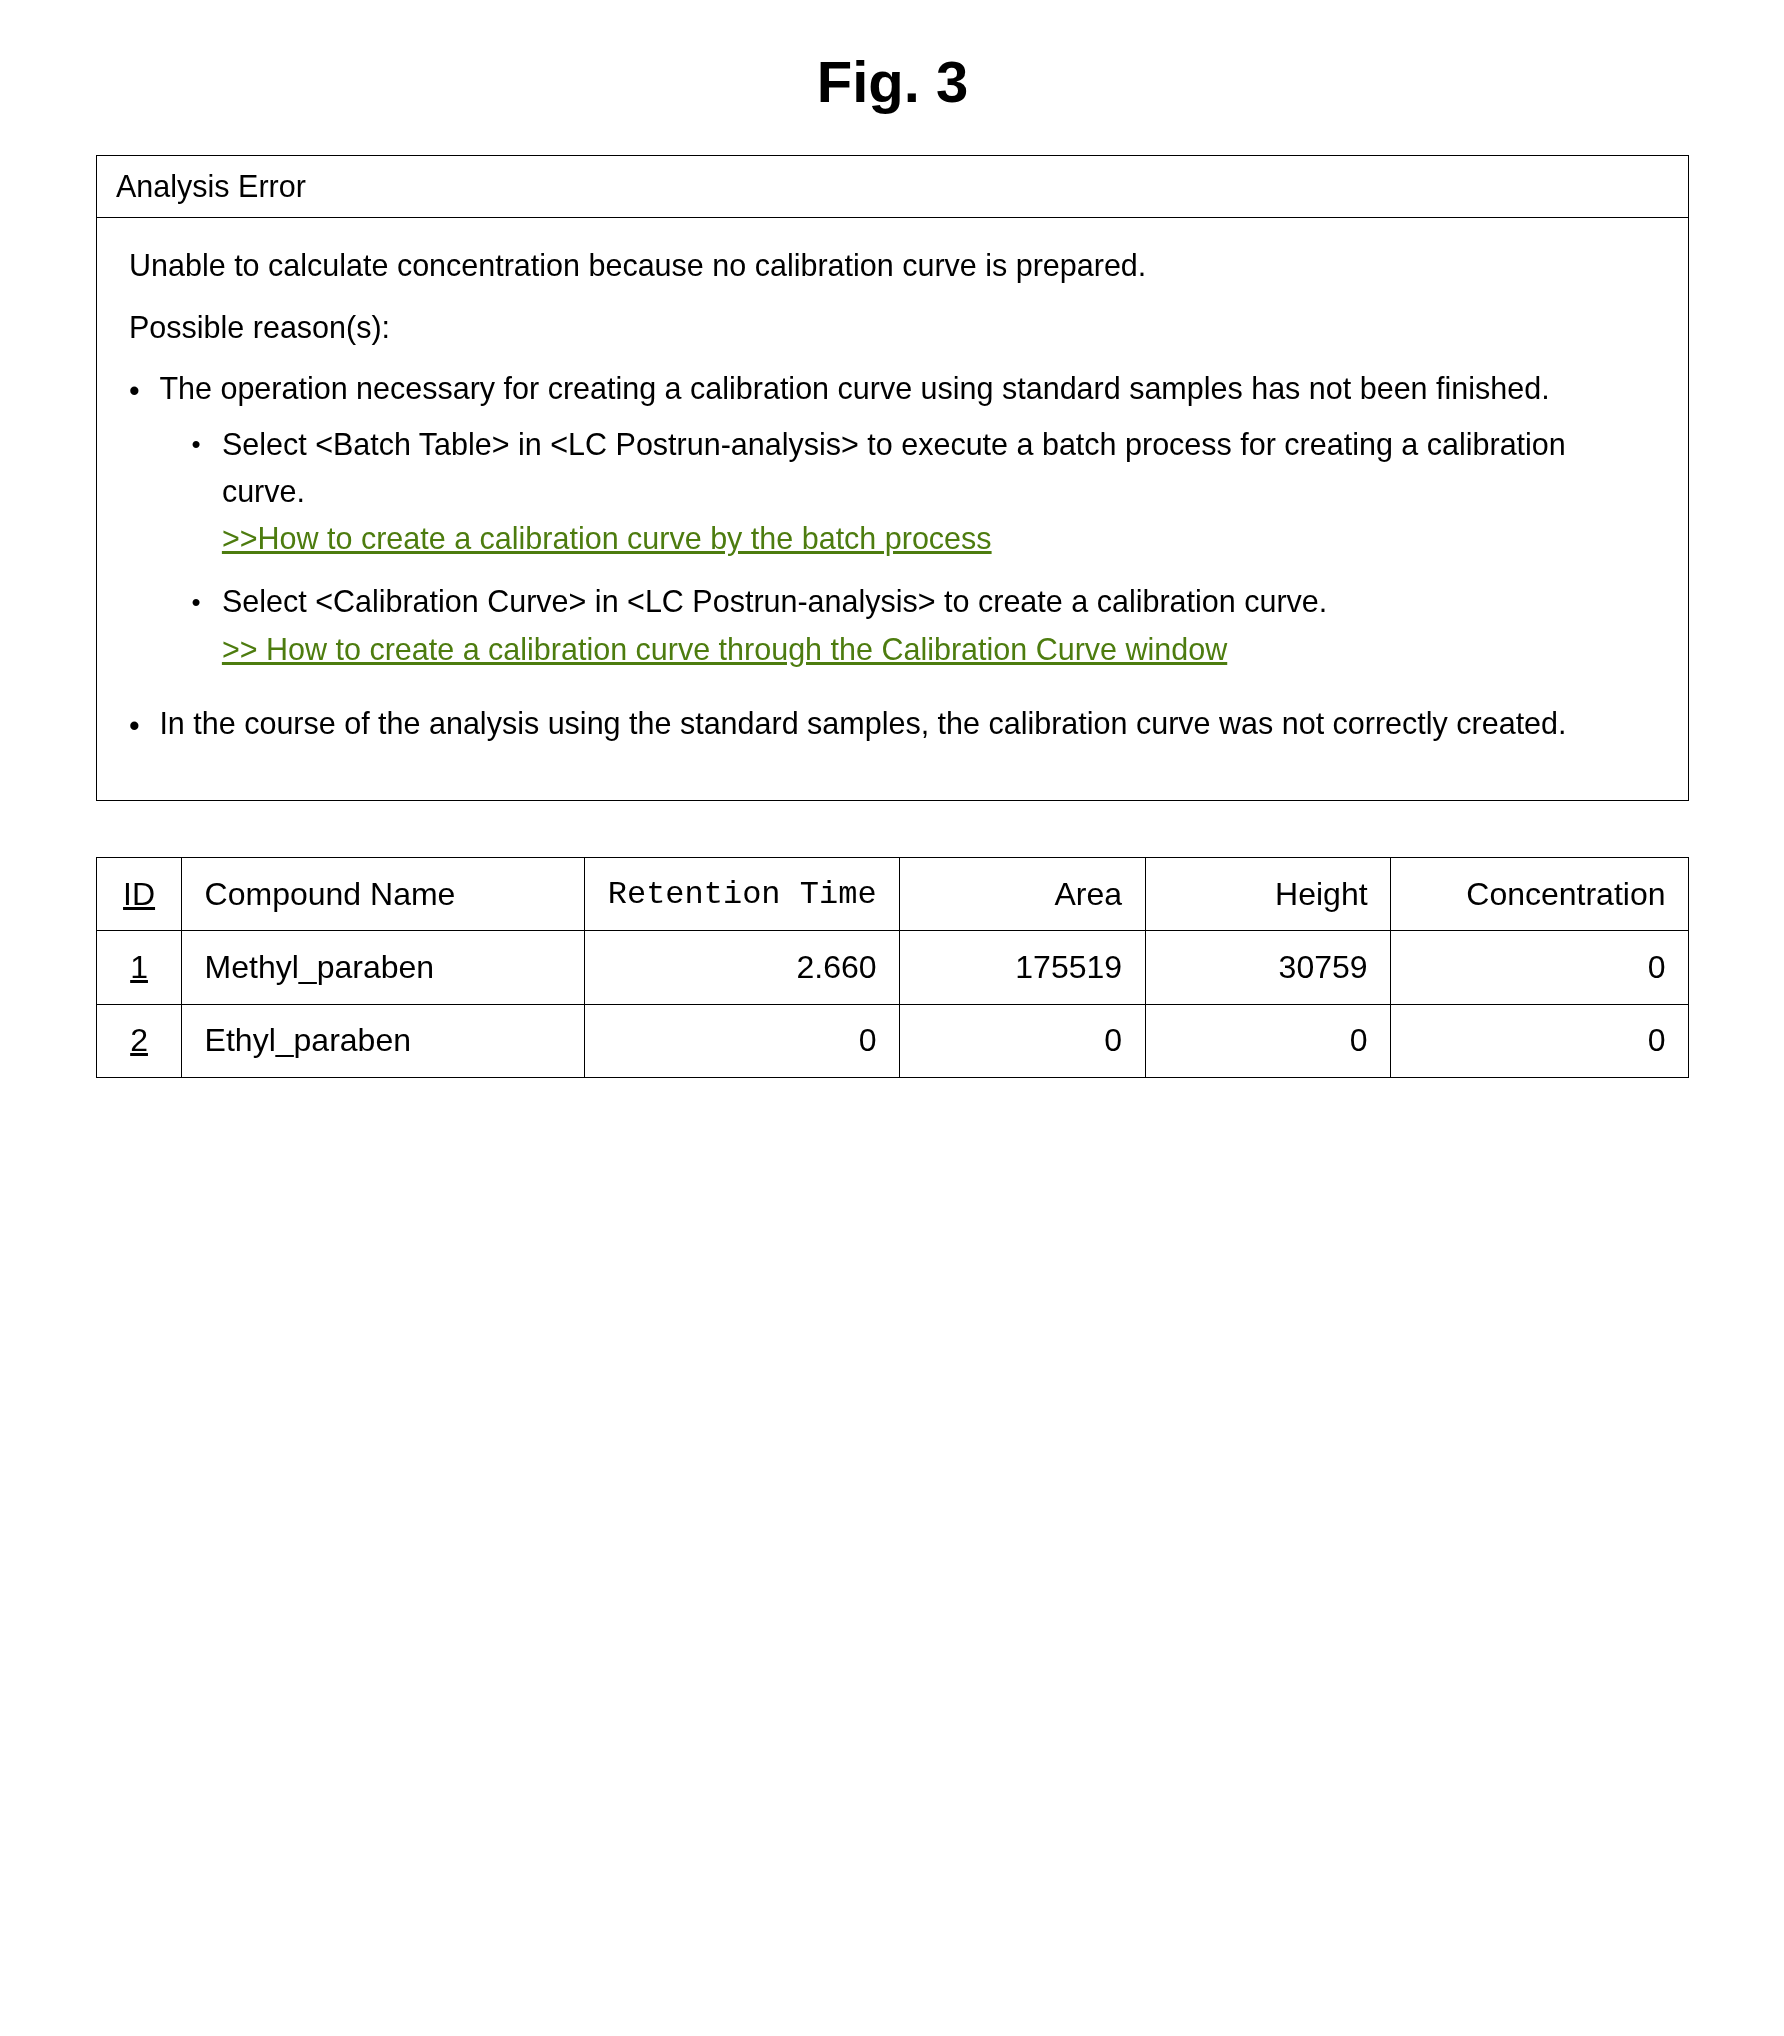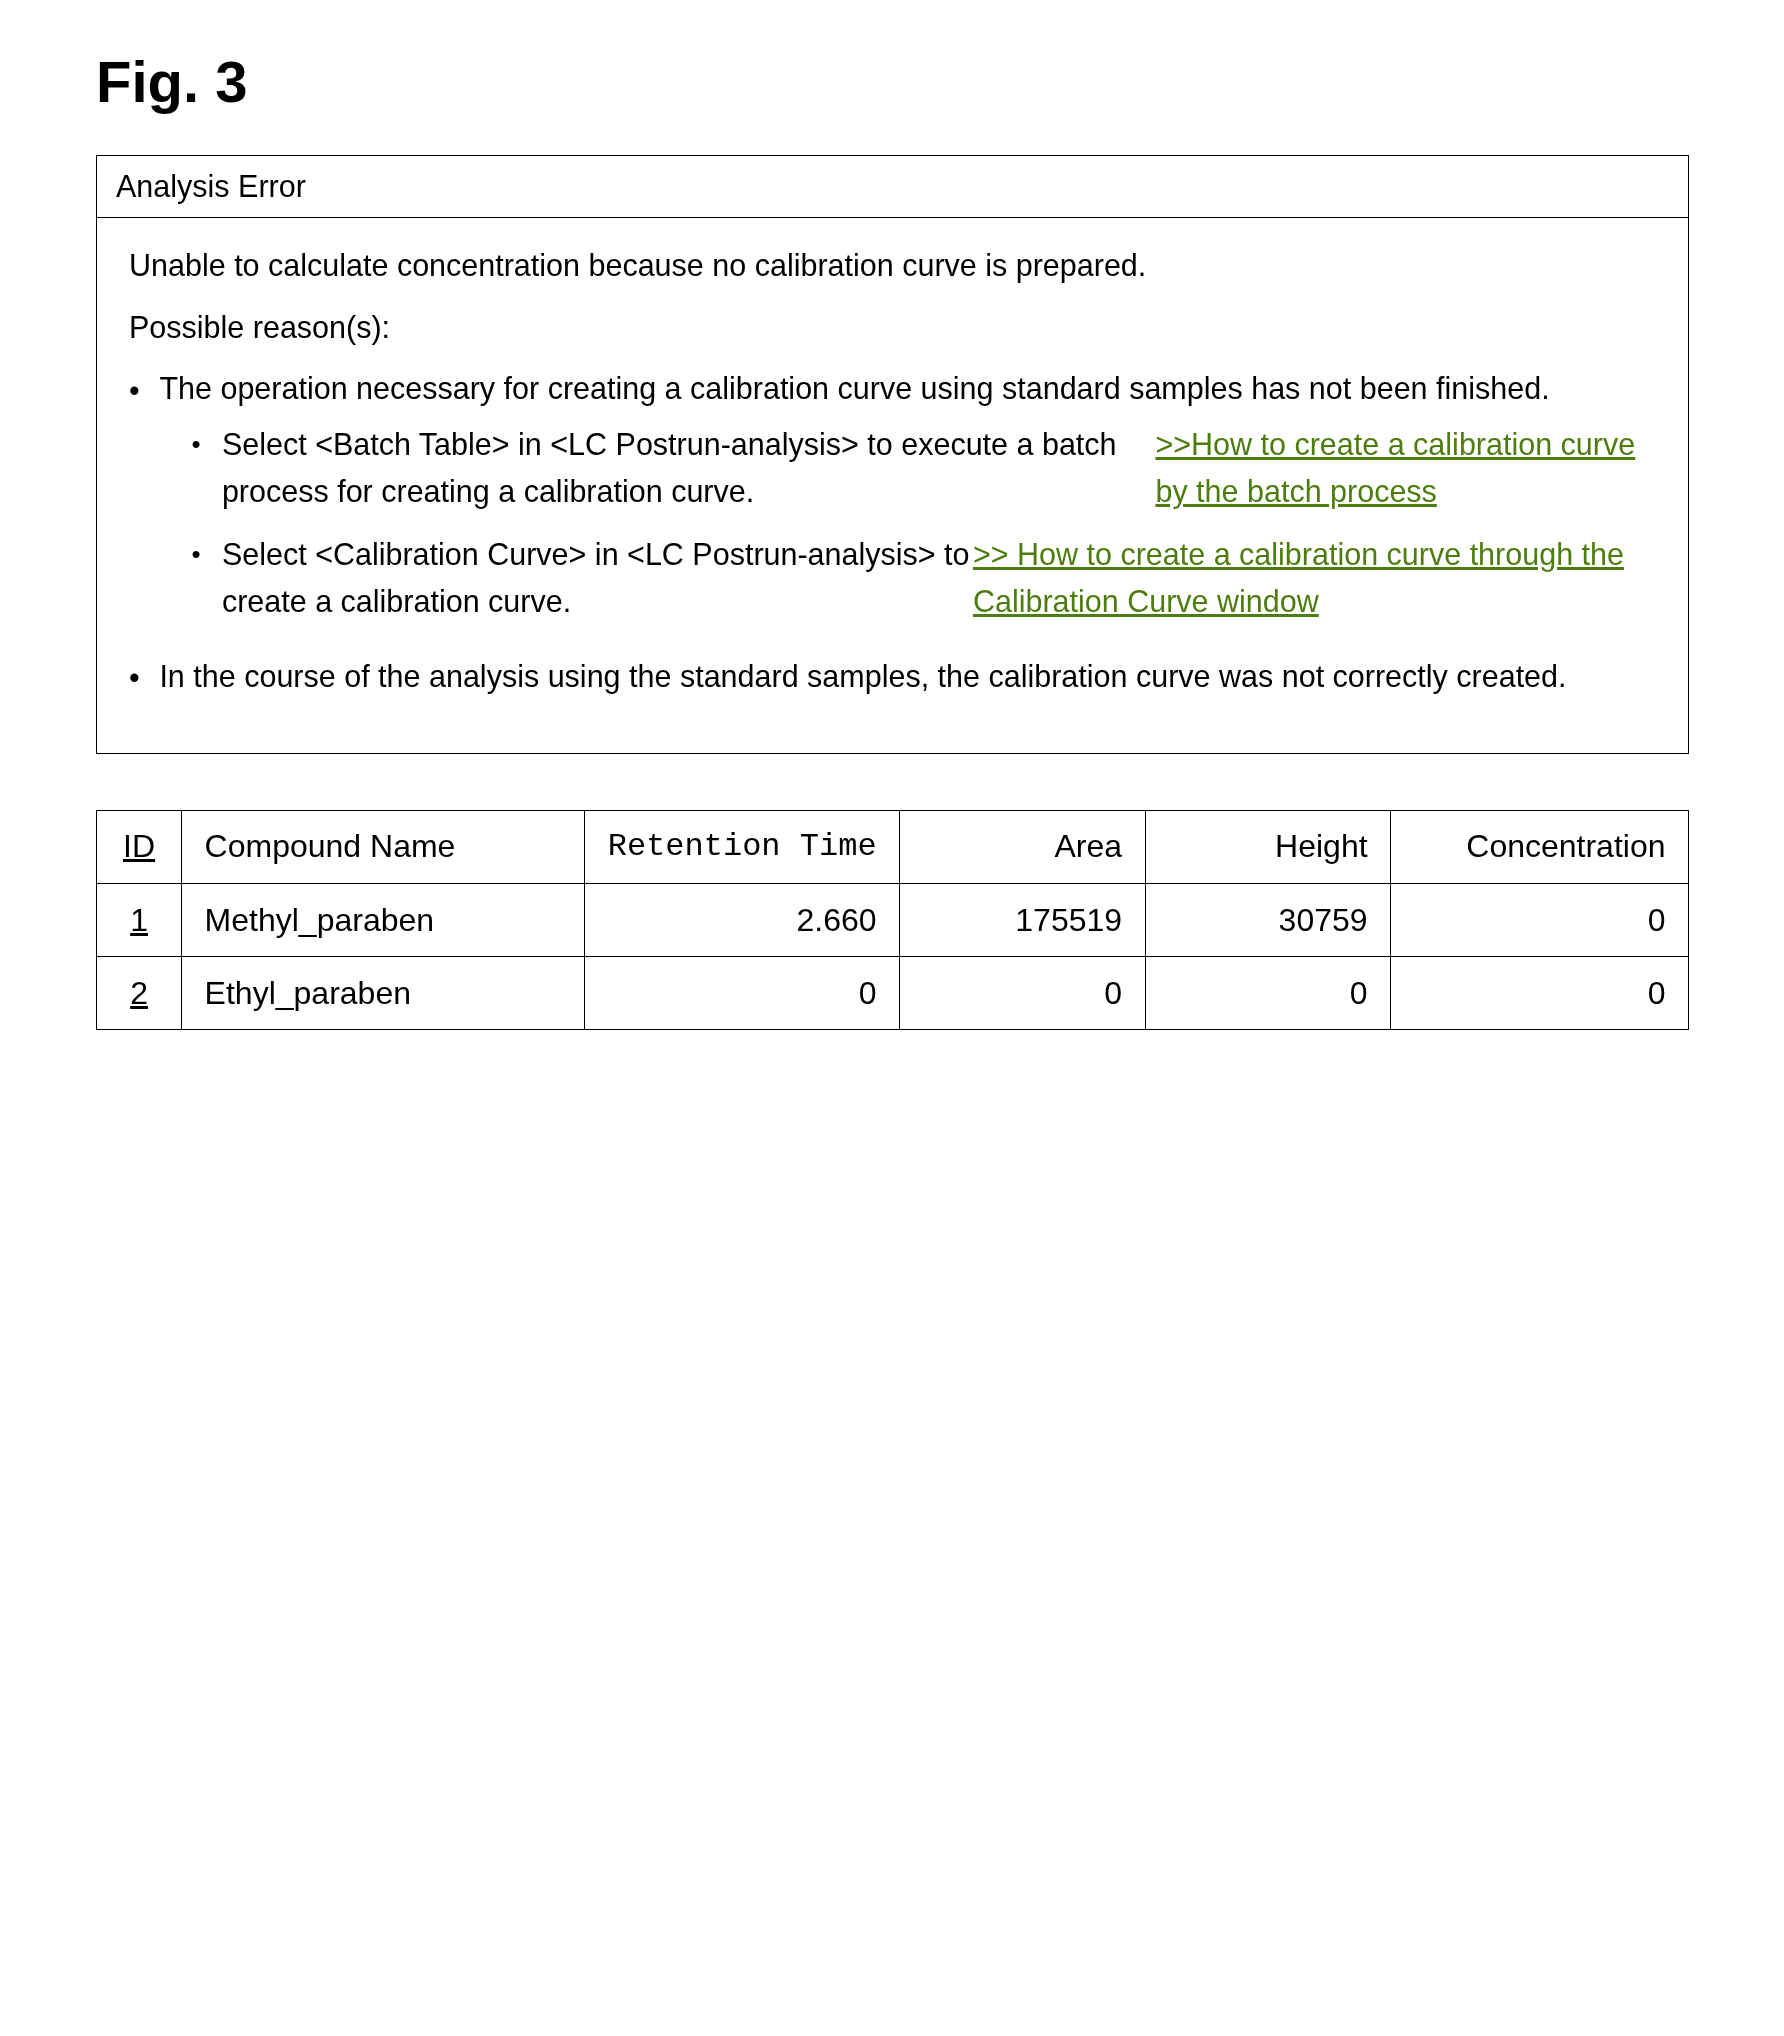--- a/index.html
+++ b/index.html
@@ -11,20 +11,21 @@
     body {
       background: #ffffff;
       font-family: Arial, sans-serif;
       width: 1785px;
       min-height: 2036px;
       padding: 48px 96px;
       color: #000000;
     }
 
     .fig-title {
+      text-align: center;
       font-size: 58px;
       font-weight: bold;
       margin-bottom: 40px;
       font-family: Arial, sans-serif;
     }
 
     .error-box {
       border: 1.6px solid #000000;
       margin-bottom: 56px;
     }
@@ -88,21 +89,21 @@
     }
 
     .link-text {
       text-decoration: underline;
       color: #4d7c0f;
       display: inline;
     }
 
     .sub-item-content {
       display: flex;
-      flex-direction: row;
+      flex-direction: column;
     }
 
     .fig4-section {
       margin-top: 48px;
     }
 
     .data-table {
       border-collapse: collapse;
       width: 100%;
       margin-top: 32px;

